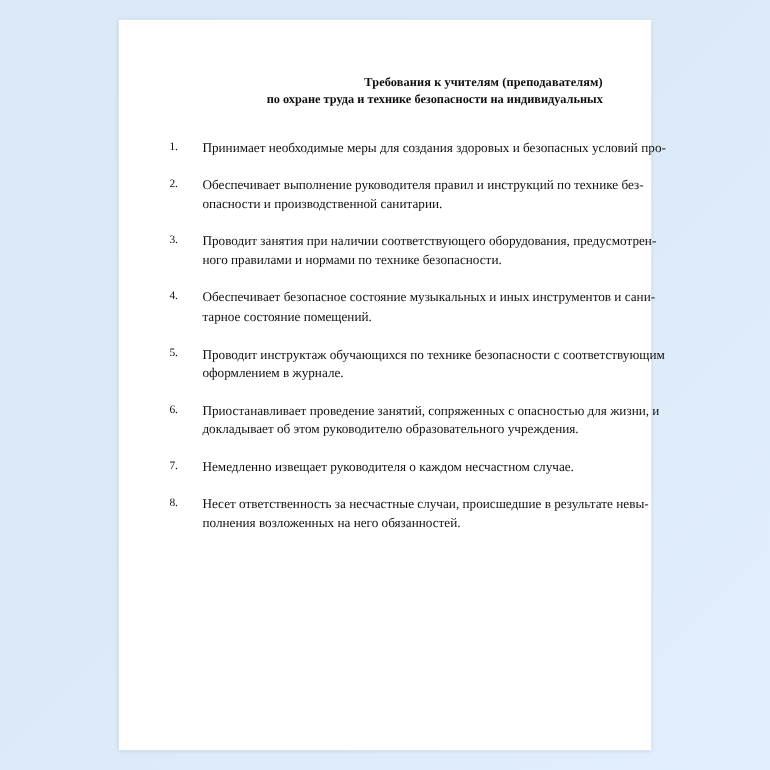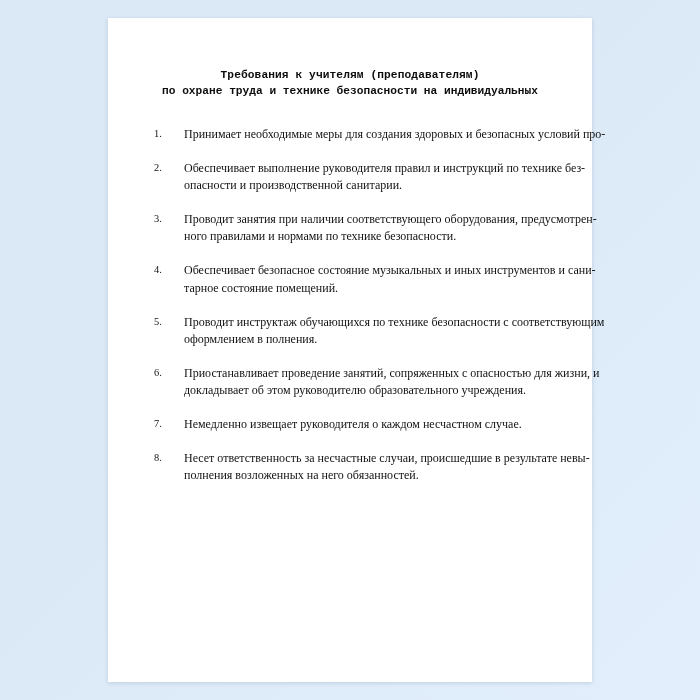--- a/index.html
+++ b/index.html
@@ -25,27 +25,26 @@
     top: 18px;
     width: 484px;
     height: 664px;
     background: #ffffff;
     box-shadow: 0 1px 4px rgba(40, 70, 110, 0.18);
   }
   .page-inner {
     padding: 50px 44px 0 44px;
   }
   .doc-title {
-    text-align: center;
+    text-align: right;
     font-weight: bold;
     font-size: 11.2px;
     line-height: 1.42;
     color: #0d0d0d;
     margin: 0 0 26px 0;
-    font-family: Liberation Mono, monospace;
   }
   .doc-title .line {
     display: block;
     white-space: nowrap;
   }
   .doc-title .line.l1 { letter-spacing: 0.1px; }
   ol.items {
     list-style: none;
     margin: 0;
     padding: 0;
@@ -119,21 +118,21 @@
           <span class="txt">
             <span class="l">Обеспечивает безопасное состояние музыкальных и иных инструментов и сани-</span>
             <span class="l">тарное состояние помещений.</span>
           </span>
         </li>
 
         <li>
           <span class="num">5.</span>
           <span class="txt">
             <span class="l">Проводит инструктаж обучающихся по технике безопасности с соответствующим</span>
-            <span class="l">оформлением в полнения.</span>
+            <span class="l">оформлением в журнале.</span>
           </span>
         </li>
 
         <li>
           <span class="num">6.</span>
           <span class="txt">
             <span class="l">Приостанавливает проведение занятий, сопряженных с опасностью для жизни, и</span>
             <span class="l">докладывает об этом руководителю образовательного учреждения.</span>
           </span>
         </li>

